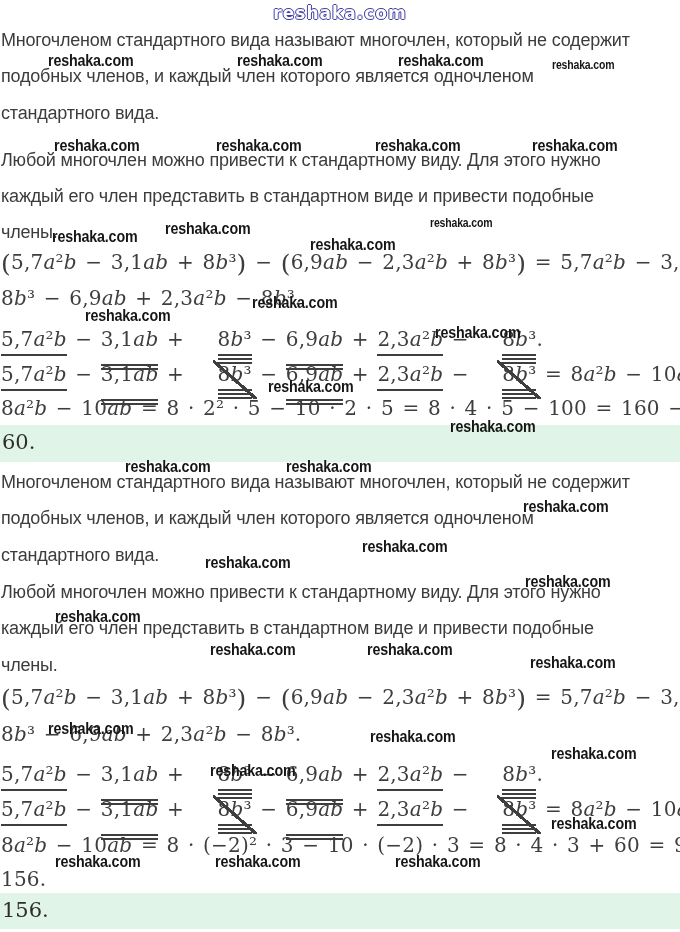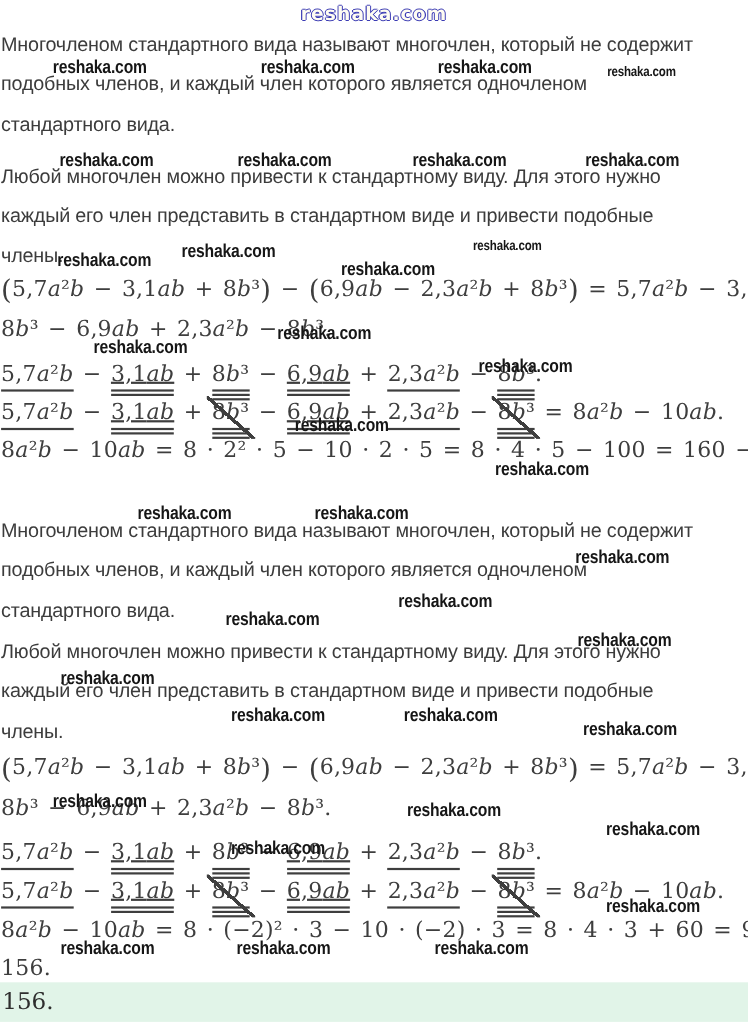--- a/index.html
+++ b/index.html
@@ -24,32 +24,32 @@
   }
   .mline i{font-style:italic;}
   .term{display:inline;}
   .big{display:inline-block;font-size:25px;vertical-align:-3px;line-height:1;}
   .u1,.u2,.u3{display:inline-block;}
   .u1{
     padding-bottom:5px;
     background:linear-gradient(#3e3e3e,#3e3e3e) 0 100%/100% 2px no-repeat;
   }
   .u2{
-    padding-bottom:9px;
+    padding-bottom:19px;
     background:
       linear-gradient(#3e3e3e,#3e3e3e) 0 100%/100% 2px no-repeat,
       linear-gradient(#3e3e3e,#3e3e3e) 0 calc(100% - 4px)/100% 2px no-repeat;
-    text-decoration: underline;
   }
   .u3{
     padding-bottom:13px;
     background:
       linear-gradient(#3e3e3e,#3e3e3e) 0 100%/100% 2px no-repeat,
       linear-gradient(#3e3e3e,#3e3e3e) 0 calc(100% - 4px)/100% 2px no-repeat,
       linear-gradient(#3e3e3e,#3e3e3e) 0 calc(100% - 8px)/100% 2px no-repeat;
+    margin-left: 25px;
   }
   .xed{position:relative;}
   .xed::after{
     content:"";position:absolute;left:-5px;right:-5px;top:-2px;bottom:0;
     background:linear-gradient(to top right,transparent 46.5%,#3e3e3e 46.5%,#3e3e3e 52%,transparent 52%);
   }
   .band{position:absolute;left:0;width:680px;background:#e1f4e8;}
   .blabel{
     position:absolute;left:2px;top:5px;font-family:"DejaVu Serif",serif;
     font-size:21px;color:#2e2e2e;
@@ -82,20 +82,23 @@
     <div class="mline" style="top: 286px;"><span class="term">8<i>b</i>³ − 6,9<i>ab</i> + 2,3<i>a</i>²<i>b</i> − 8<i>b</i>³.</span></div>
     <div class="mline" style="top: 327px;"><span class="term u1">5,7<i>a</i>²<i>b</i></span><span class="term"> − </span><span class="term u2">3,1<i>ab</i></span><span class="term"> + </span><span class="term u3">8<i>b</i>³</span><span class="term"> − </span><span class="term u2">6,9<i>ab</i></span><span class="term"> + </span><span class="term u1">2,3<i>a</i>²<i>b</i></span><span class="term"> − </span><span class="term u3">8<i>b</i>³</span><span class="term">.</span></div>
     <div class="mline" style="top: 362px;"><span class="term u1">5,7<i>a</i>²<i>b</i></span><span class="term"> − </span><span class="term u2">3,1<i>ab</i></span><span class="term"> + </span><span class="term u3 xed">8<i>b</i>³</span><span class="term"> − </span><span class="term u2">6,9<i>ab</i></span><span class="term"> + </span><span class="term u1">2,3<i>a</i>²<i>b</i></span><span class="term"> − </span><span class="term u3 xed">8<i>b</i>³</span><span class="term"> = 8<i>a</i>²<i>b</i> − 10<i>ab</i>.</span></div>
     <div class="mline" style="top: 396px;"><span class="term">8<i>a</i>²<i>b</i> − 10<i>ab</i> = 8 · 2² · 5 − 10 · 2 · 5 = 8 · 4 · 5 − 100 = 160 − 100 = 60.</span></div>
     <div class="mline" style="top: 685px;"><span class="term big">(</span><span class="term">5,7<i>a</i>²<i>b</i> − 3,1<i>ab</i> + 8<i>b</i>³</span><span class="term big">)</span><span class="term"> − </span><span class="term big">(</span><span class="term">6,9<i>ab</i> − 2,3<i>a</i>²<i>b</i> + 8<i>b</i>³</span><span class="term big">)</span><span class="term"> = 5,7<i>a</i>²<i>b</i> − 3,1 +</span></div>
     <div class="mline" style="top: 722px;"><span class="term">8<i>b</i>³ − 6,9<i>ab</i> + 2,3<i>a</i>²<i>b</i> − 8<i>b</i>³.</span></div>
     <div class="mline" style="top: 762px;"><span class="term u1">5,7<i>a</i>²<i>b</i></span><span class="term"> − </span><span class="term u2">3,1<i>ab</i></span><span class="term"> + </span><span class="term u3">8<i>b</i>³</span><span class="term"> − </span><span class="term u2">6,9<i>ab</i></span><span class="term"> + </span><span class="term u1">2,3<i>a</i>²<i>b</i></span><span class="term"> − </span><span class="term u3">8<i>b</i>³</span><span class="term">.</span></div>
     <div class="mline" style="top: 797px;"><span class="term u1">5,7<i>a</i>²<i>b</i></span><span class="term"> − </span><span class="term u2">3,1<i>ab</i></span><span class="term"> + </span><span class="term u3 xed">8<i>b</i>³</span><span class="term"> − </span><span class="term u2">6,9<i>ab</i></span><span class="term"> + </span><span class="term u1">2,3<i>a</i>²<i>b</i></span><span class="term"> − </span><span class="term u3 xed">8<i>b</i>³</span><span class="term"> = 8<i>a</i>²<i>b</i> − 10<i>ab</i>.</span></div>
     <div class="mline" style="top: 833px;"><span class="term">8<i>a</i>²<i>b</i> − 10<i>ab</i> = 8 · (−2)² · 3 − 10 · (−2) · 3 = 8 · 4 · 3 + 60 = 96 + 60 =</span></div>
     <div class="mline" style="top: 867px;"><span class="term">156.</span></div>
+    <div class="band" style="top: 425px; height: 37px;">
+      <span class="blabel">60.</span>
+    </div>
     <div class="band" style="top: 893px; height: 36px;">
       <span class="blabel">156.</span>
     </div>
     <div class="wm" style="left: 48px; top: 51px;">reshaka.com</div>
     <div class="wm" style="left: 237px; top: 51px;">reshaka.com</div>
     <div class="wm" style="left: 398px; top: 51px;">reshaka.com</div>
     <div class="wm sm" style="left: 552px; top: 58px;">reshaka.com</div>
     <div class="wm" style="left: 54px; top: 136px;">reshaka.com</div>
     <div class="wm" style="left: 216px; top: 136px;">reshaka.com</div>
     <div class="wm" style="left: 375px; top: 136px;">reshaka.com</div>

